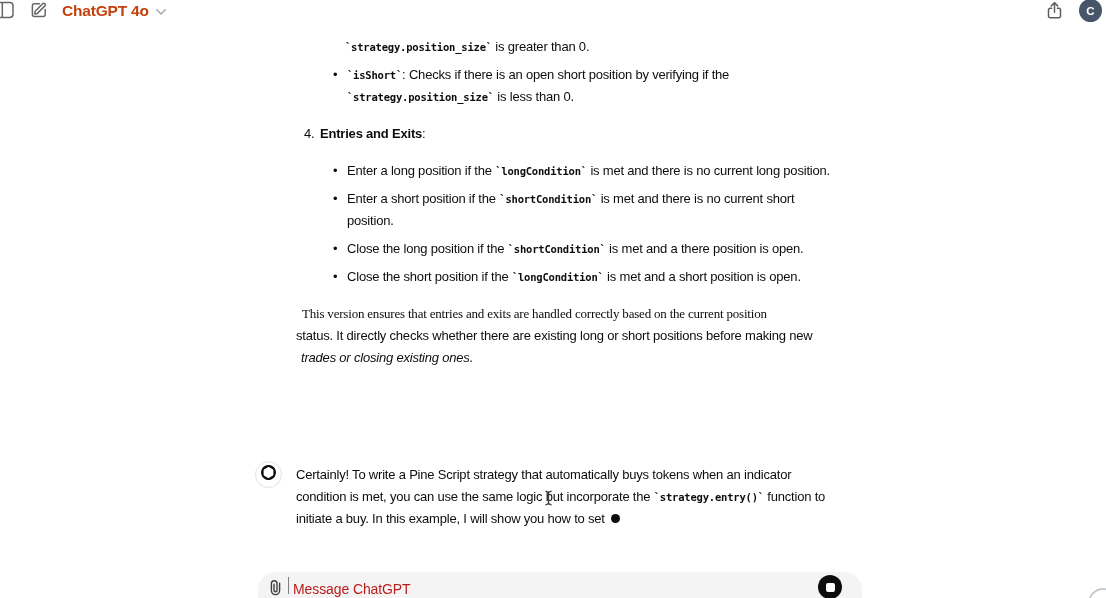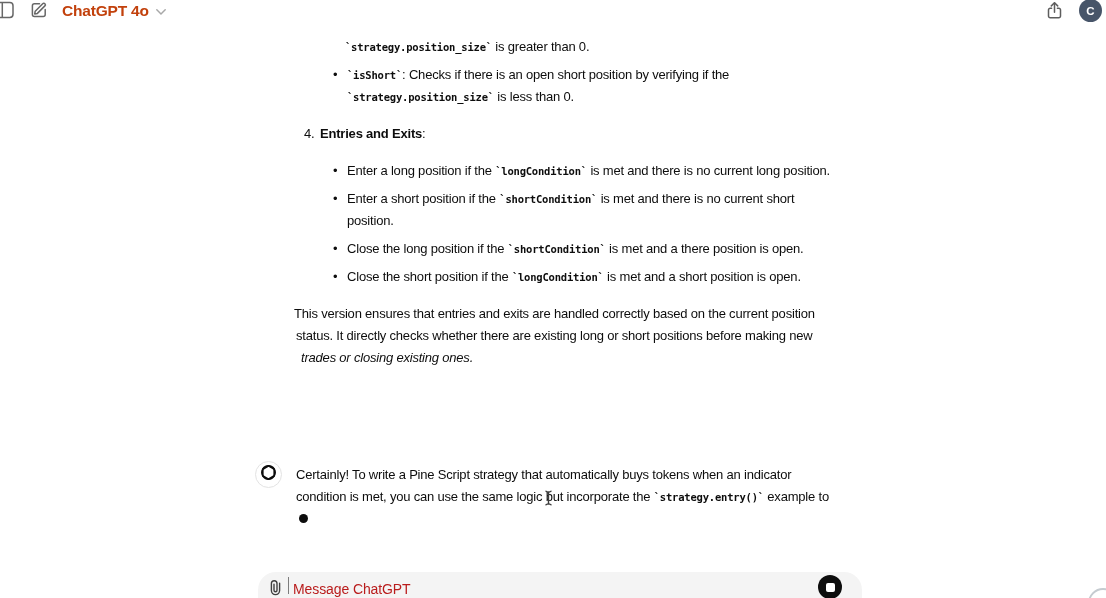--- a/index.html
+++ b/index.html
@@ -127,21 +127,21 @@
   <div>
       <div class="blk" style="left: 90px; top: 36px;"><span class="code">`strategy.position_size`</span><span> is greater than 0.</span></div>
       <div class="blk" style="left: 92px; top: 64px;"><span class="marker">•</span><span class="code">`isShort`</span><span>: Checks if there is an open short position by verifying if the</span></div>
       <div class="blk" style="left: 92px; top: 86px;"><span class="code">`strategy.position_size`</span><span> is less than 0.</span></div>
       <div class="blk" style="left: 65px; top: 123px;"><span class="nummarker">4.</span><span class="bold">Entries and Exits</span><span>:</span></div>
       <div class="blk" style="left: 92px; top: 160px;"><span class="marker">•</span><span>Enter a long position if the </span><span class="code">`longCondition`</span><span> is met and there is no current long position.</span></div>
       <div class="blk" style="left: 92px; top: 188px;"><span class="marker">•</span><span>Enter a short position if the </span><span class="code">`shortCondition`</span><span> is met and there is no current short</span></div>
       <div class="blk" style="left: 92px; top: 210px;"><span>position.</span></div>
       <div class="blk" style="left: 92px; top: 238px;"><span class="marker">•</span><span>Close the long position if the </span><span class="code">`shortCondition`</span><span> is met and a there position is open.</span></div>
       <div class="blk" style="left: 92px; top: 266px;"><span class="marker">•</span><span>Close the short position if the </span><span class="code">`longCondition`</span><span> is met and a short position is open.</span></div>
-      <div class="blk" style="left: 39px; top: 303px;"><span>This version ensures that entries and exits are handled correctly based on the current position</span></div>
+      <div class="blk" style="left: 47px; top: 303px; font-family: Liberation Serif, serif;"><span>This version ensures that entries and exits are handled correctly based on the current position</span></div>
       <div class="blk" style="left: 41px; top: 325px;"><span>status. It directly checks whether there are existing long or short positions before making new</span></div>
       <div class="blk" style="left: 46px; top: 347px; font-style: italic;"><span>trades or closing existing ones.</span></div>
     </div>
 
 
   <div class="assistant-avatar">
     <span>
       <svg width="17" height="17" viewBox="-12 -12 24 24" fill="none" stroke="#0d0d0d" stroke-width="2.3" stroke-linecap="round">
         <g>
           <path d="M0,-9.3 A9.3,9.3 0 0 1 8.05,-4.65 L8.05,3.6"></path>
@@ -150,22 +150,22 @@
           <path d="M0,-9.3 A9.3,9.3 0 0 1 8.05,-4.65 L8.05,3.6" transform="rotate(180)"></path>
           <path d="M0,-9.3 A9.3,9.3 0 0 1 8.05,-4.65 L8.05,3.6" transform="rotate(240)"></path>
           <path d="M0,-9.3 A9.3,9.3 0 0 1 8.05,-4.65 L8.05,3.6" transform="rotate(300)"></path>
         </g>
       </svg>
     </span>
   </div>
 
   <div>
       <div class="blk" style="left: 41px; top: 464px;"><span>Certainly! To write a Pine Script strategy that automatically buys tokens when an indicator</span></div>
-      <div class="blk" style="left: 41px; top: 486px;"><span>condition is met, you can use the same logic but incorporate the </span><span class="code">`strategy.entry()`</span><span> example to</span></div>
-      <div class="blk" style="left: 41px; top: 508px;"><span class="stream-dot"></span></div>
+      <div class="blk" style="left: 41px; top: 486px;"><span>condition is met, you can use the same logic but incorporate the </span><span class="code">`strategy.entry()`</span><span> function to</span></div>
+      <div class="blk" style="left: 41px; top: 508px;"><span>initiate a buy. In this example, I will show you how to set </span><span class="stream-dot"></span></div>
     </div>
 </div>
 
 <div class="composer" style="background: rgb(244, 244, 244);">
   <div class="attach-btn">
     <svg width="15" height="17" viewBox="0 0 15 17" fill="none" stroke="#3f3f3f" stroke-width="1.4" stroke-linecap="round">
       <path d="M11.6 4.3 L11.6 11.5 A4.1 4.1 0 0 1 3.4 11.5 L3.4 4.6 A2.8 2.8 0 0 1 9 4.6 L9 11.3 A1.5 1.5 0 0 1 6 11.3 L6 5.2"></path>
     </svg>
   </div>
   <div class="input-caret"></div>

